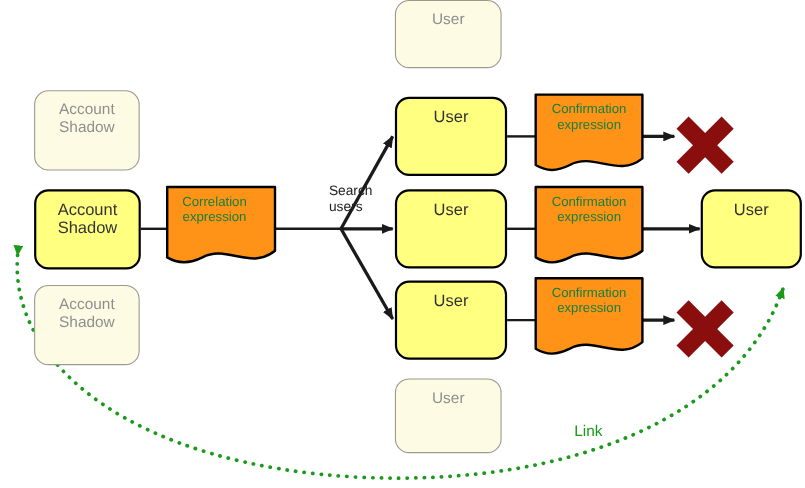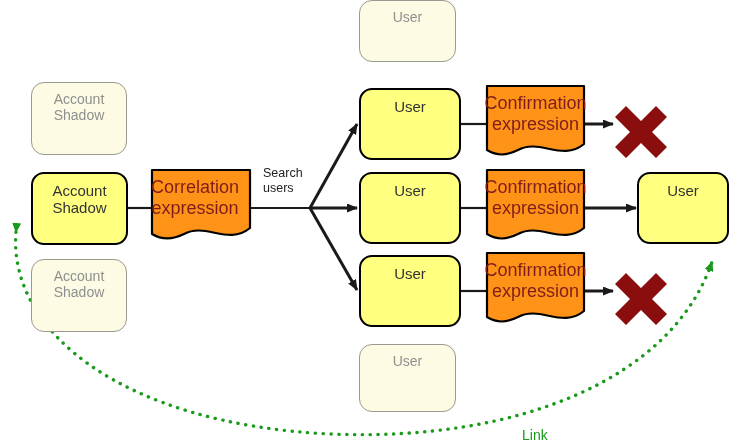--- a/index.html
+++ b/index.html
@@ -44,37 +44,38 @@
   }
   .box-faded {
     background: #fdfbe4;
     border: 1.3px solid #9a9a8e;
     color: #8f8f8f;
     font-size: 14px;
     padding-top: 9px;
   }
   .doc-node {
     position: absolute;
-    color: #7f1d1d;
-    font-size: 18px;
+    color: #15803d;
+    font-size: 12px;
     text-align: center;
     line-height: 1.14;
     white-space: pre-line;
     display: flex;
     justify-content: center;
     align-items: flex-start;
     padding-top: 7px;
     box-sizing: border-box;
   }
   .edge-label {
     position: absolute;
     font-size: 12.5px;
     color: #222222;
     line-height: 1.2;
     white-space: pre-line;
+    margin-left: 36px;
   }
   .link-label {
     position: absolute;
     font-size: 14px;
     color: #1a9a1a;
     font-weight: normal;
   }
 </style>
 </head>
 <body>
@@ -165,15 +166,15 @@
 expression</div>
 
   <div class="doc-node" style="left:487px; top:170px; width:97px; height:58px;">Confirmation
 expression</div>
 
   <div class="doc-node" style="left:487px; top:253px; width:97px; height:58px;">Confirmation
 expression</div>
 
   <div class="node rounded-box box-solid" style="left:637px; top:172px; width:92px; height:72px;">User</div>
 
-  <div class="link-label" style="left:522px; top:383px;margin-top:44px;">Link</div>
+  <div class="link-label" style="left:522px; top:383px;">Link</div>
 
 </div>
 
 </body></html>

